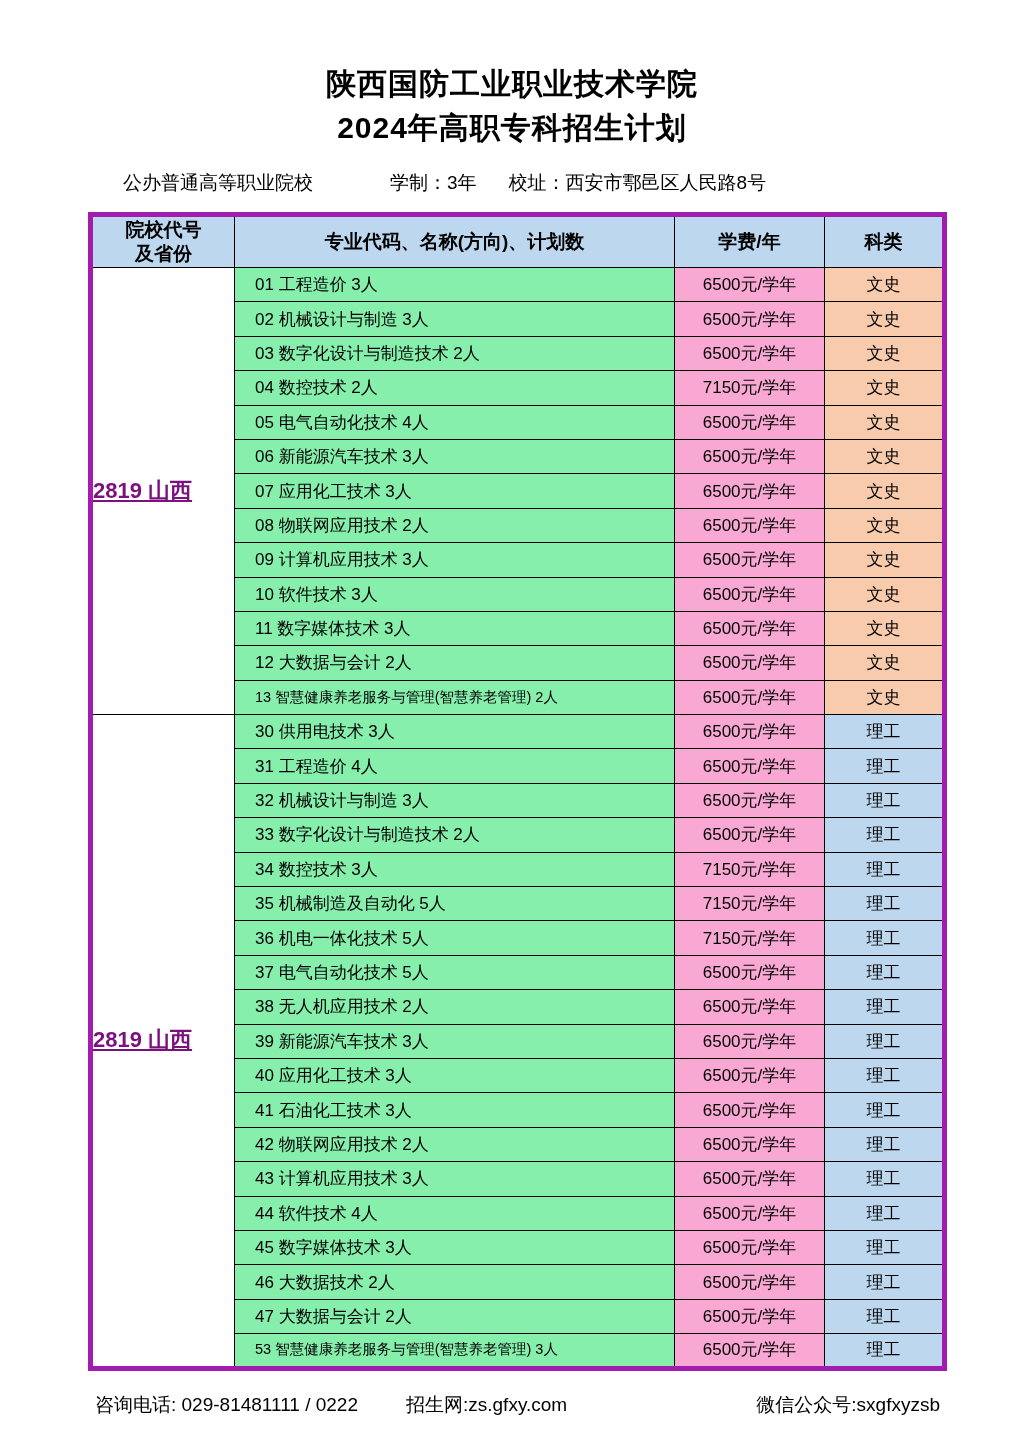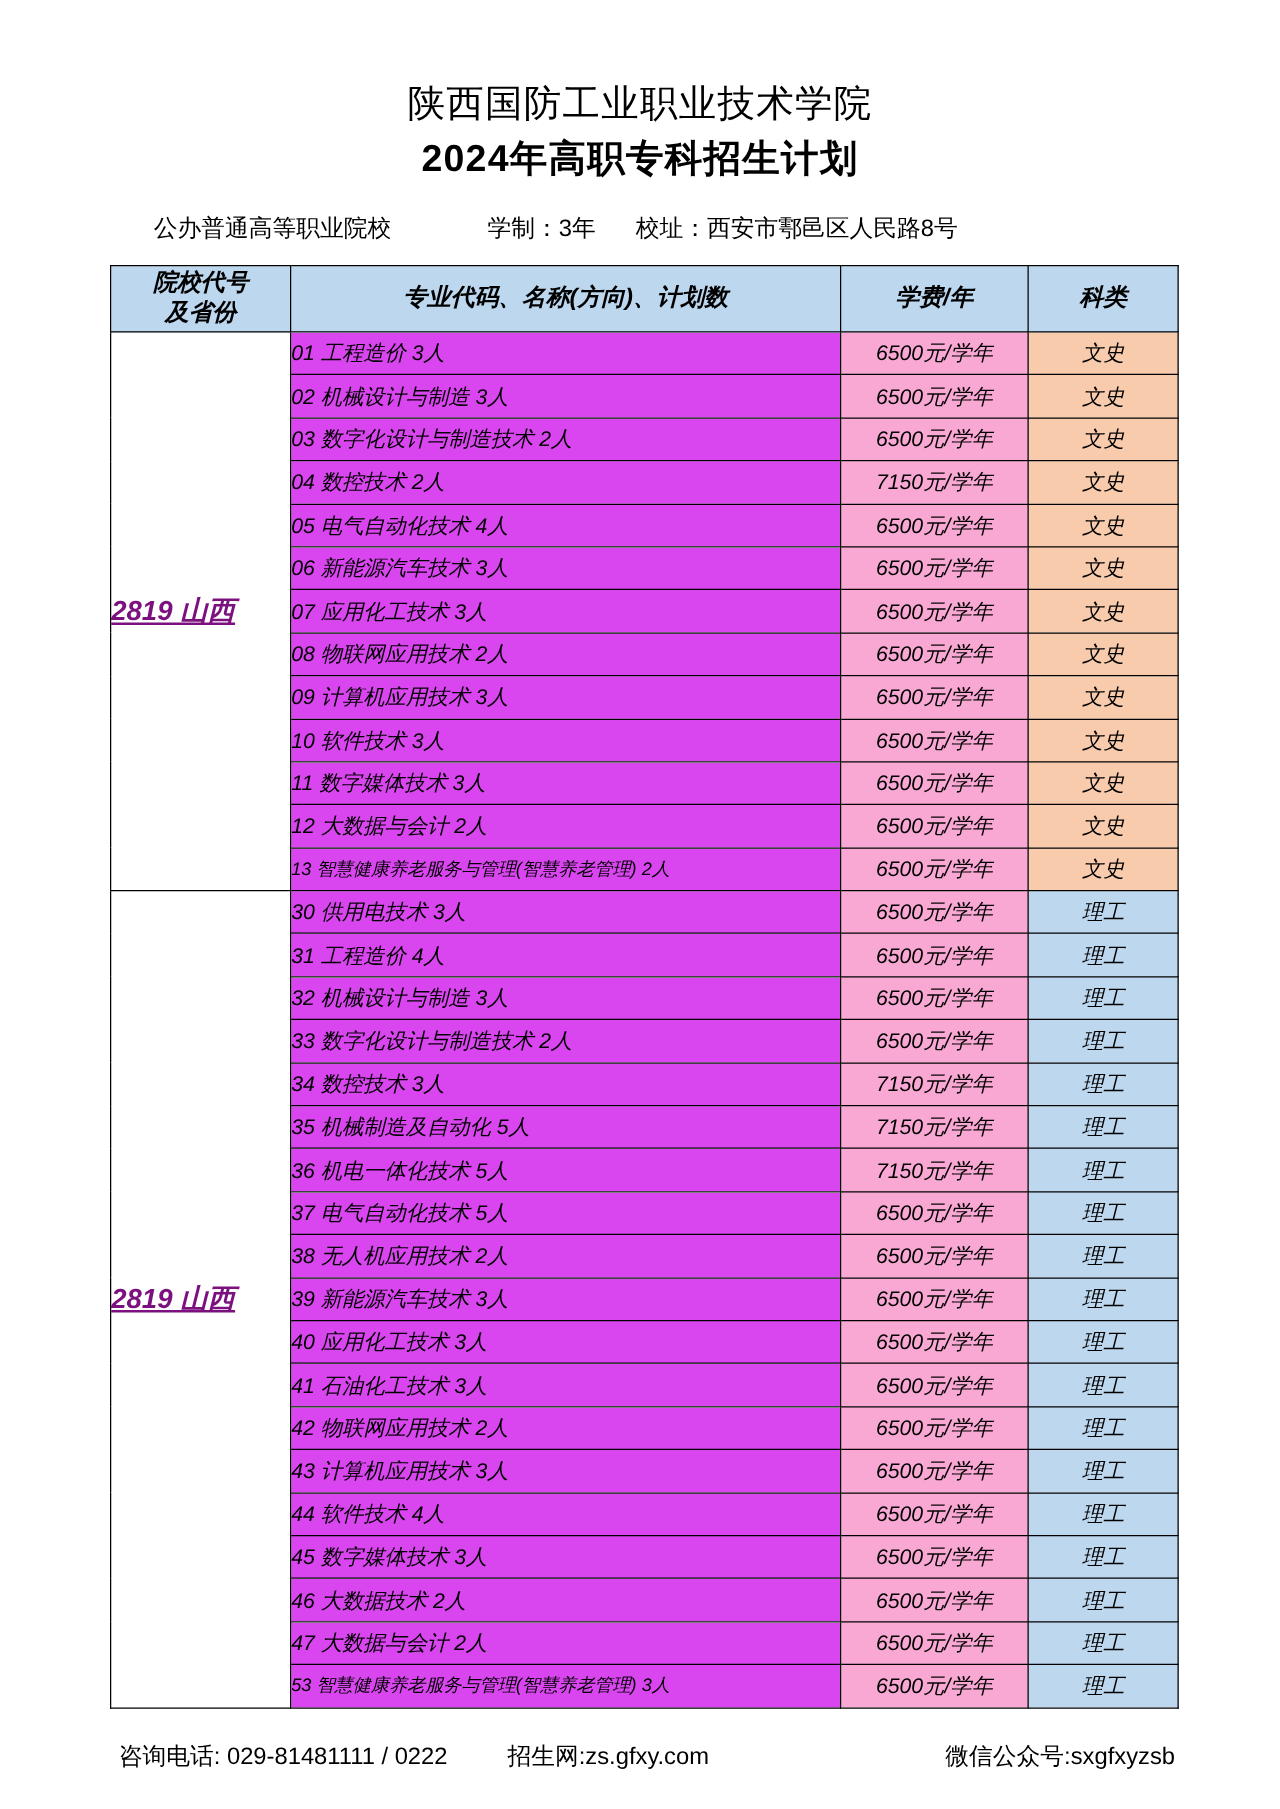--- a/index.html
+++ b/index.html
@@ -11,21 +11,21 @@
     color: #000;
     position: relative;
     overflow: hidden;
   }
   .titles {
     text-align: center;
     padding-top: 62px;
   }
   .page-title {
     font-size: 30px;
-    font-weight: normal;
+    font-weight: bold;
     line-height: 44px;
     letter-spacing: 1px;
   }
   .page-subtitle {
     font-size: 30px;
     font-weight: bold;
     line-height: 44px;
     letter-spacing: 1px;
   }
   .info-line {
@@ -34,22 +34,21 @@
     white-space: nowrap;
   }
   .info-line .seg-duration { margin-left: 77px; }
   .info-line .seg-address  { margin-left: 32px; }
 
   table.plan-table {
     border-collapse: collapse;
     margin: 16px 0 0 88px;
     table-layout: fixed;
     width: 854px;
-    border: 1px solid #a21caf;
-    font-style: italic;
+    border: 5px solid #a21caf;
   }
   .plan-table th, .plan-table td {
     border: 1.5px solid #000;
     vertical-align: middle;
   }
   .plan-table thead th {
     background: #BDD7EE;
     height: 53px;
     font-size: 19px;
     font-weight: bold;
@@ -65,22 +64,22 @@
   }
   .code-text {
     font-size: 22px;
     font-weight: bold;
     text-decoration: underline;
     white-space: nowrap;
   }
   .major-cell {
     font-size: 17px;
     text-align: left;
-    padding-left: 0;
-    background: #d946ef;
+    padding-left: 20px;
+    background: #86efac;
     white-space: nowrap;
     overflow: hidden;
   }
   .major-cell.small { font-size: 14.5px; }
   .fee-cell {
     font-size: 17px;
     text-align: center;
     background: #f9a8d4;
     white-space: nowrap;
   }

